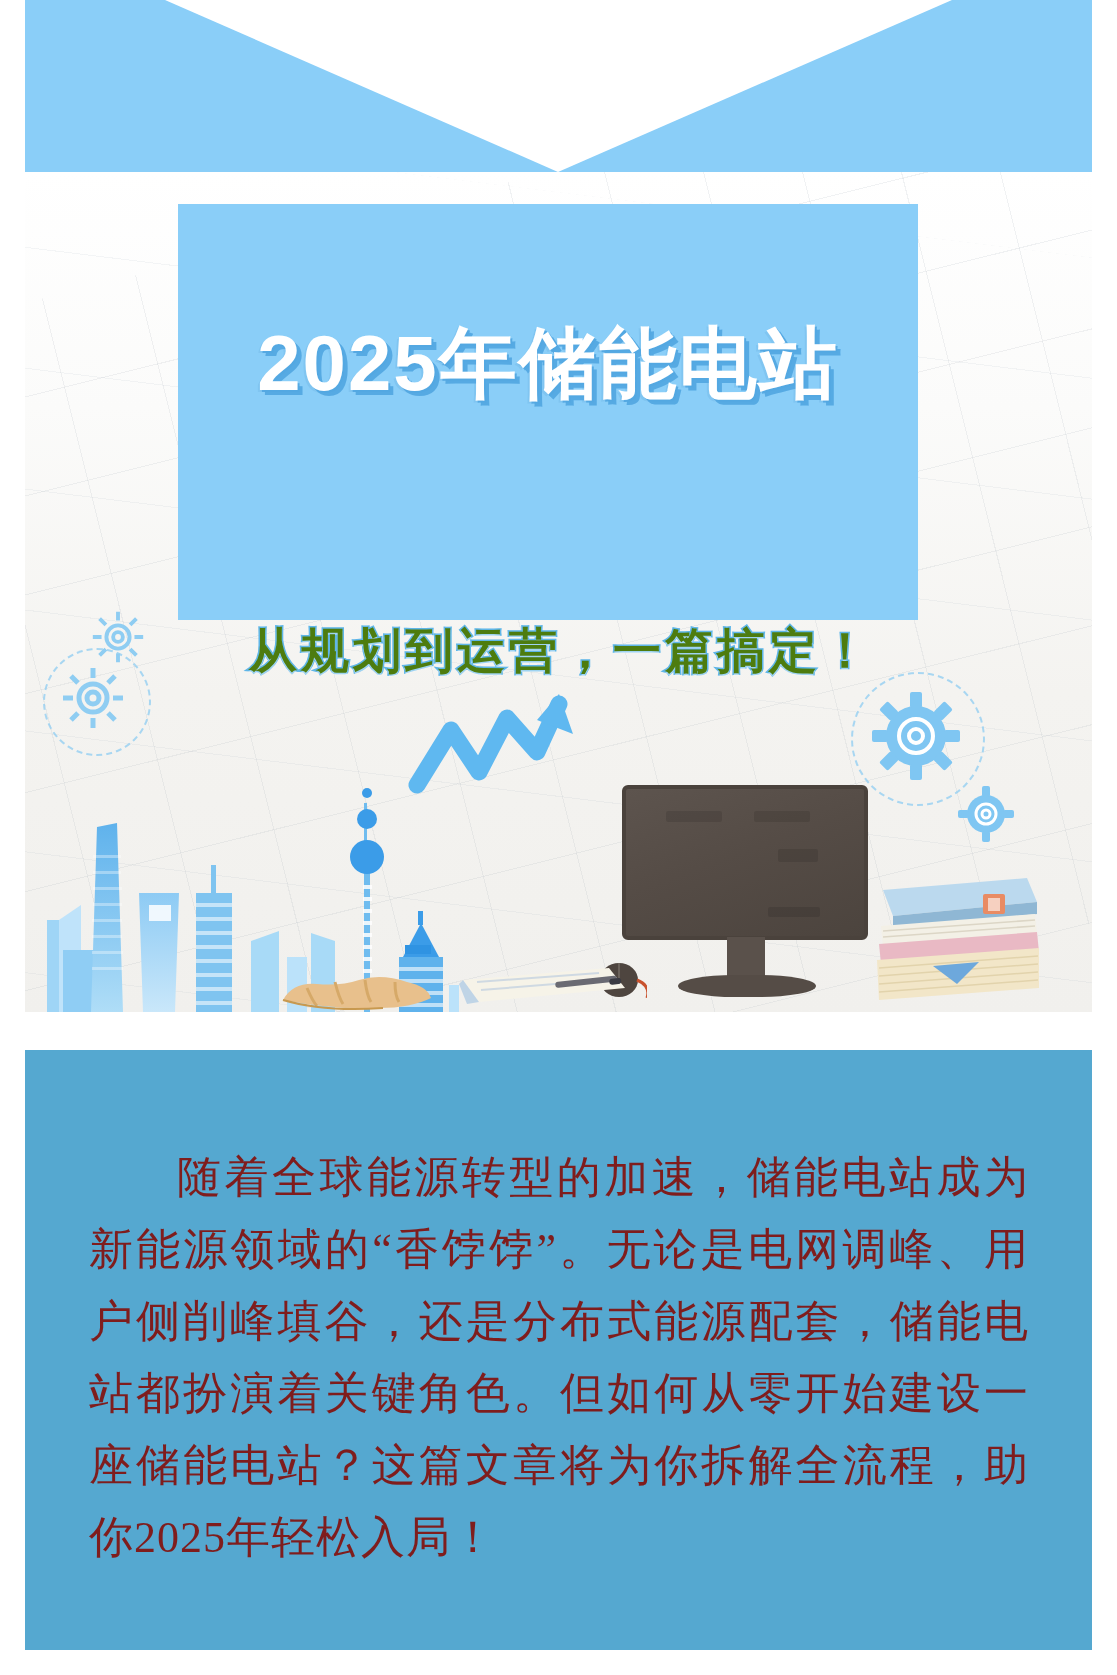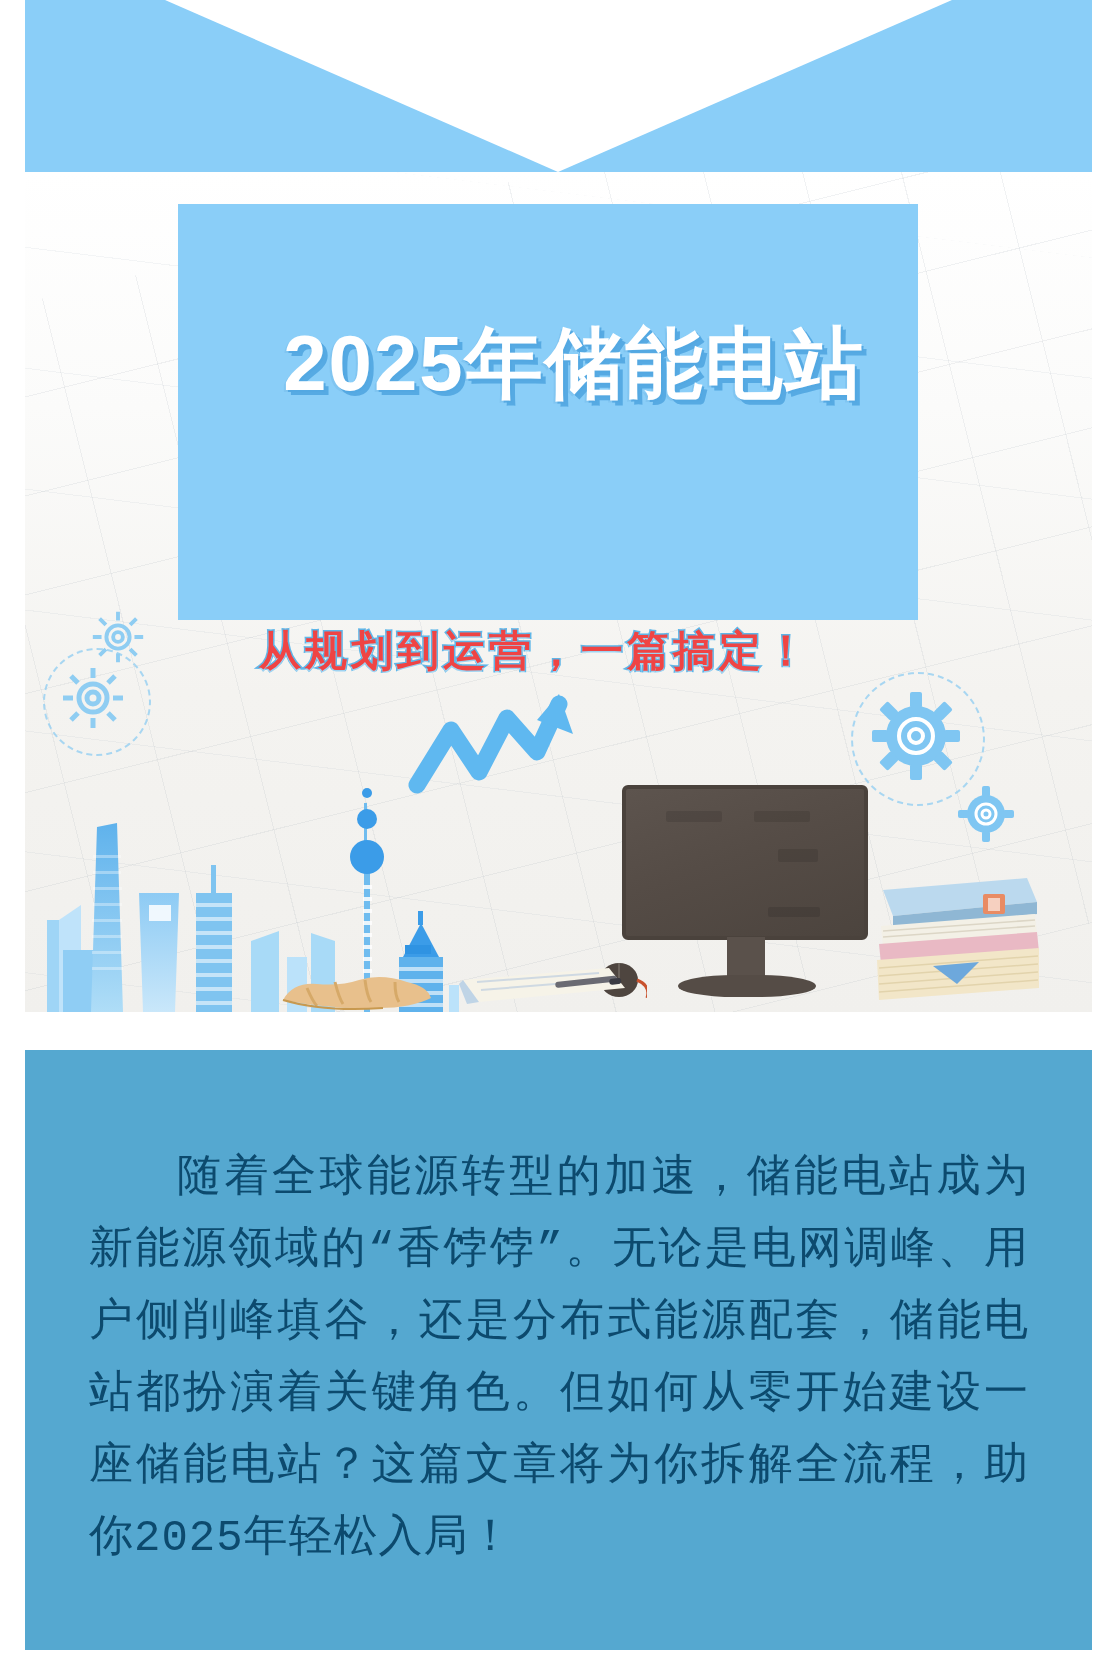--- a/index.html
+++ b/index.html
@@ -55,27 +55,27 @@
   }
   .title-line{
     position:absolute;left:0;width:740px;text-align:center;
     color:#ffffff;font-weight:bold;letter-spacing:2px;
     font-size:78px;line-height:78px;
     text-shadow:
       5px 5px 0 rgba(83,168,226,.95),
       2px 2px 0 rgba(83,168,226,.95),
       -2px 2px 0 rgba(120,190,235,.55);
   }
-  #title-line-1{top:120px;padding-left:26px;}
+  #title-line-1{top:120px;}
   #title-line-2{top:260px;}
 
   #subtitle{
-    position:absolute;left:140px;top:628px;width:740px;text-align:center;
-    font-size:42px;line-height:46px;font-weight:bold;letter-spacing:4px;
-    color:#ef4444;
+    position:absolute;left:166px;top:628px;width:740px;text-align:center;
+    font-size:48px;line-height:46px;font-weight:bold;letter-spacing:4px;
+    color:#4d7c0f;
     -webkit-text-stroke:3px #5fb6e8;
     paint-order:stroke fill;
     text-shadow:0 2px 0 rgba(255,255,255,.4);
   }
 
   
   .gear{position:absolute;color:#8fcdf2;}
   .gear svg{display:block;}
   .dashring{position:absolute;border-radius:50%;border:2px dashed #8fcdf2;opacity:.75;}
 
@@ -106,23 +106,23 @@
   #notepad{position:absolute;left:434px;top:962px;width:172px;height:50px;}
   #croissant{position:absolute;left:252px;top:966px;width:160px;height:48px;}
 
   
   #body-block{
     position:absolute;left:25px;top:1050px;width:1067px;height:600px;
     background:var(--ocean);
   }
   #body-text{
     position:absolute;left:64px;top:48px;width:940px;
-    color:#0c4a6e;font-size:44px;line-height:72px;letter-spacing:1px;
+    color:#7f1d1d;font-size:44px;line-height:72px;letter-spacing:1px;
     text-indent:88px;text-align:justify;
-    font-family:Liberation Mono, monospace;
+    font-family:Liberation Serif, serif;
   }
 
   :root{--sky:#8ACEF8;--ocean:#55A8D0;}
 </style>
 </head>
 <body>
 
 <div id="hero">
 
   <div id="hero-bg"></div>

